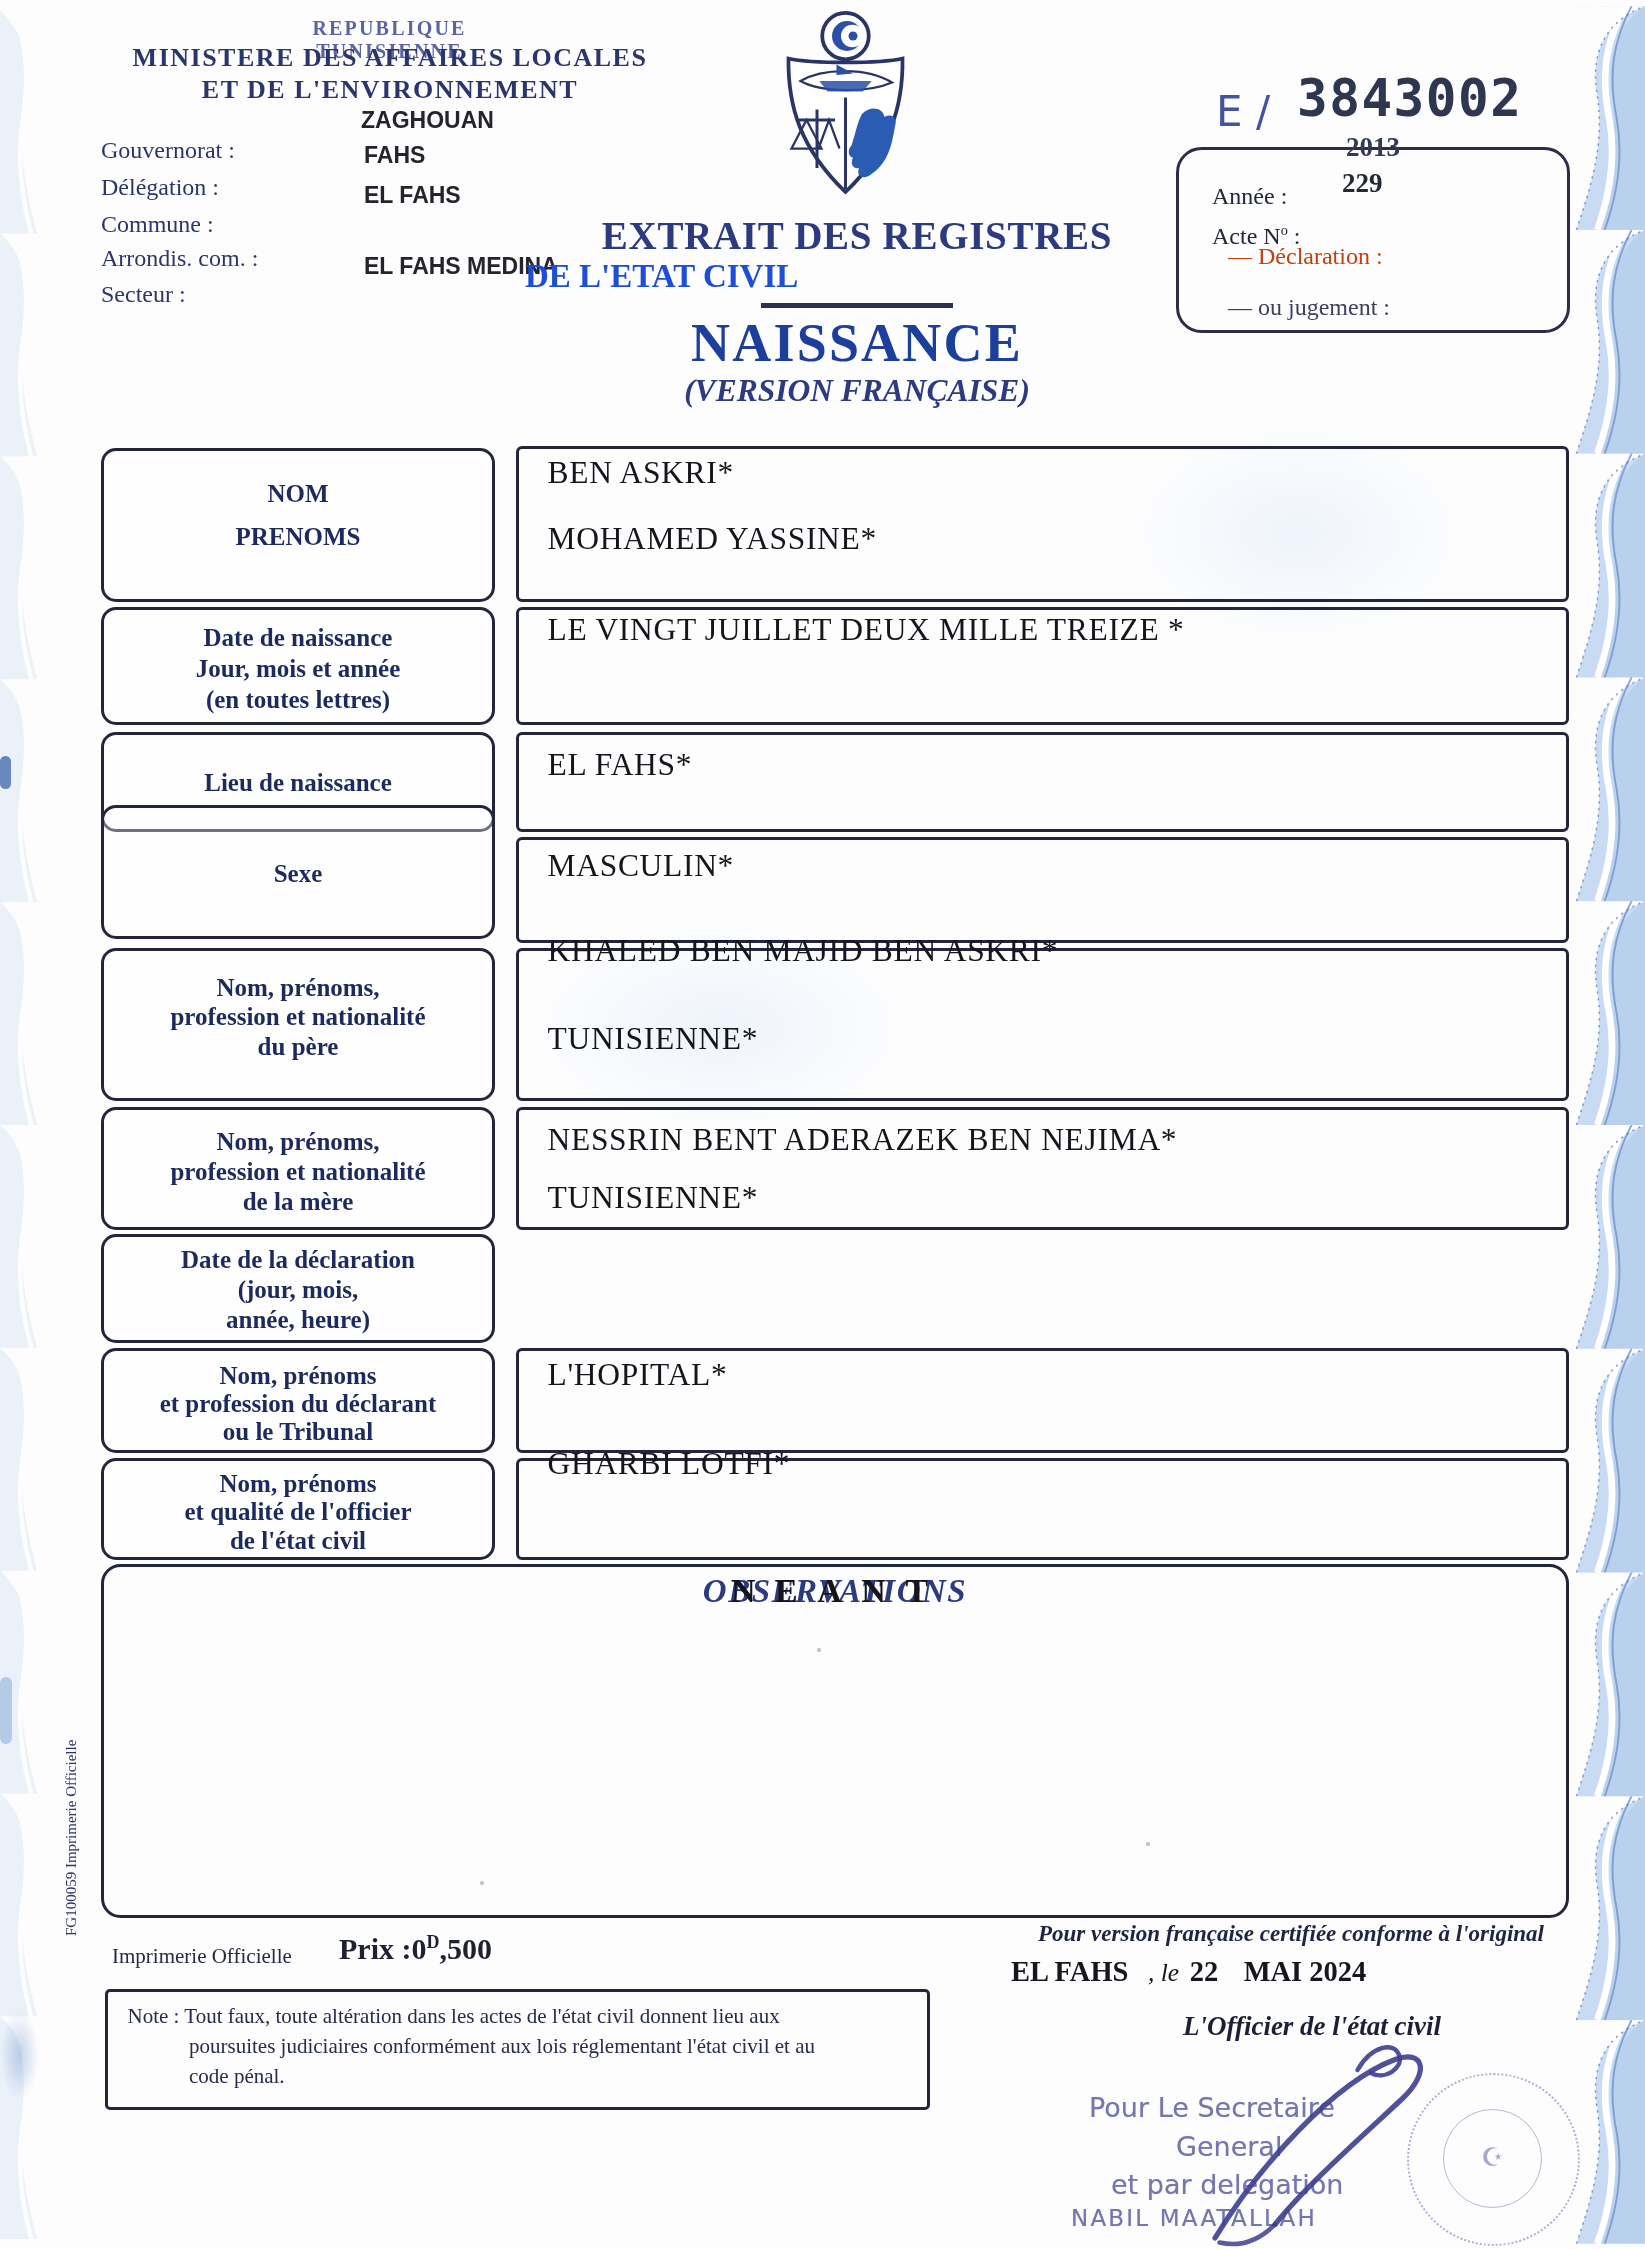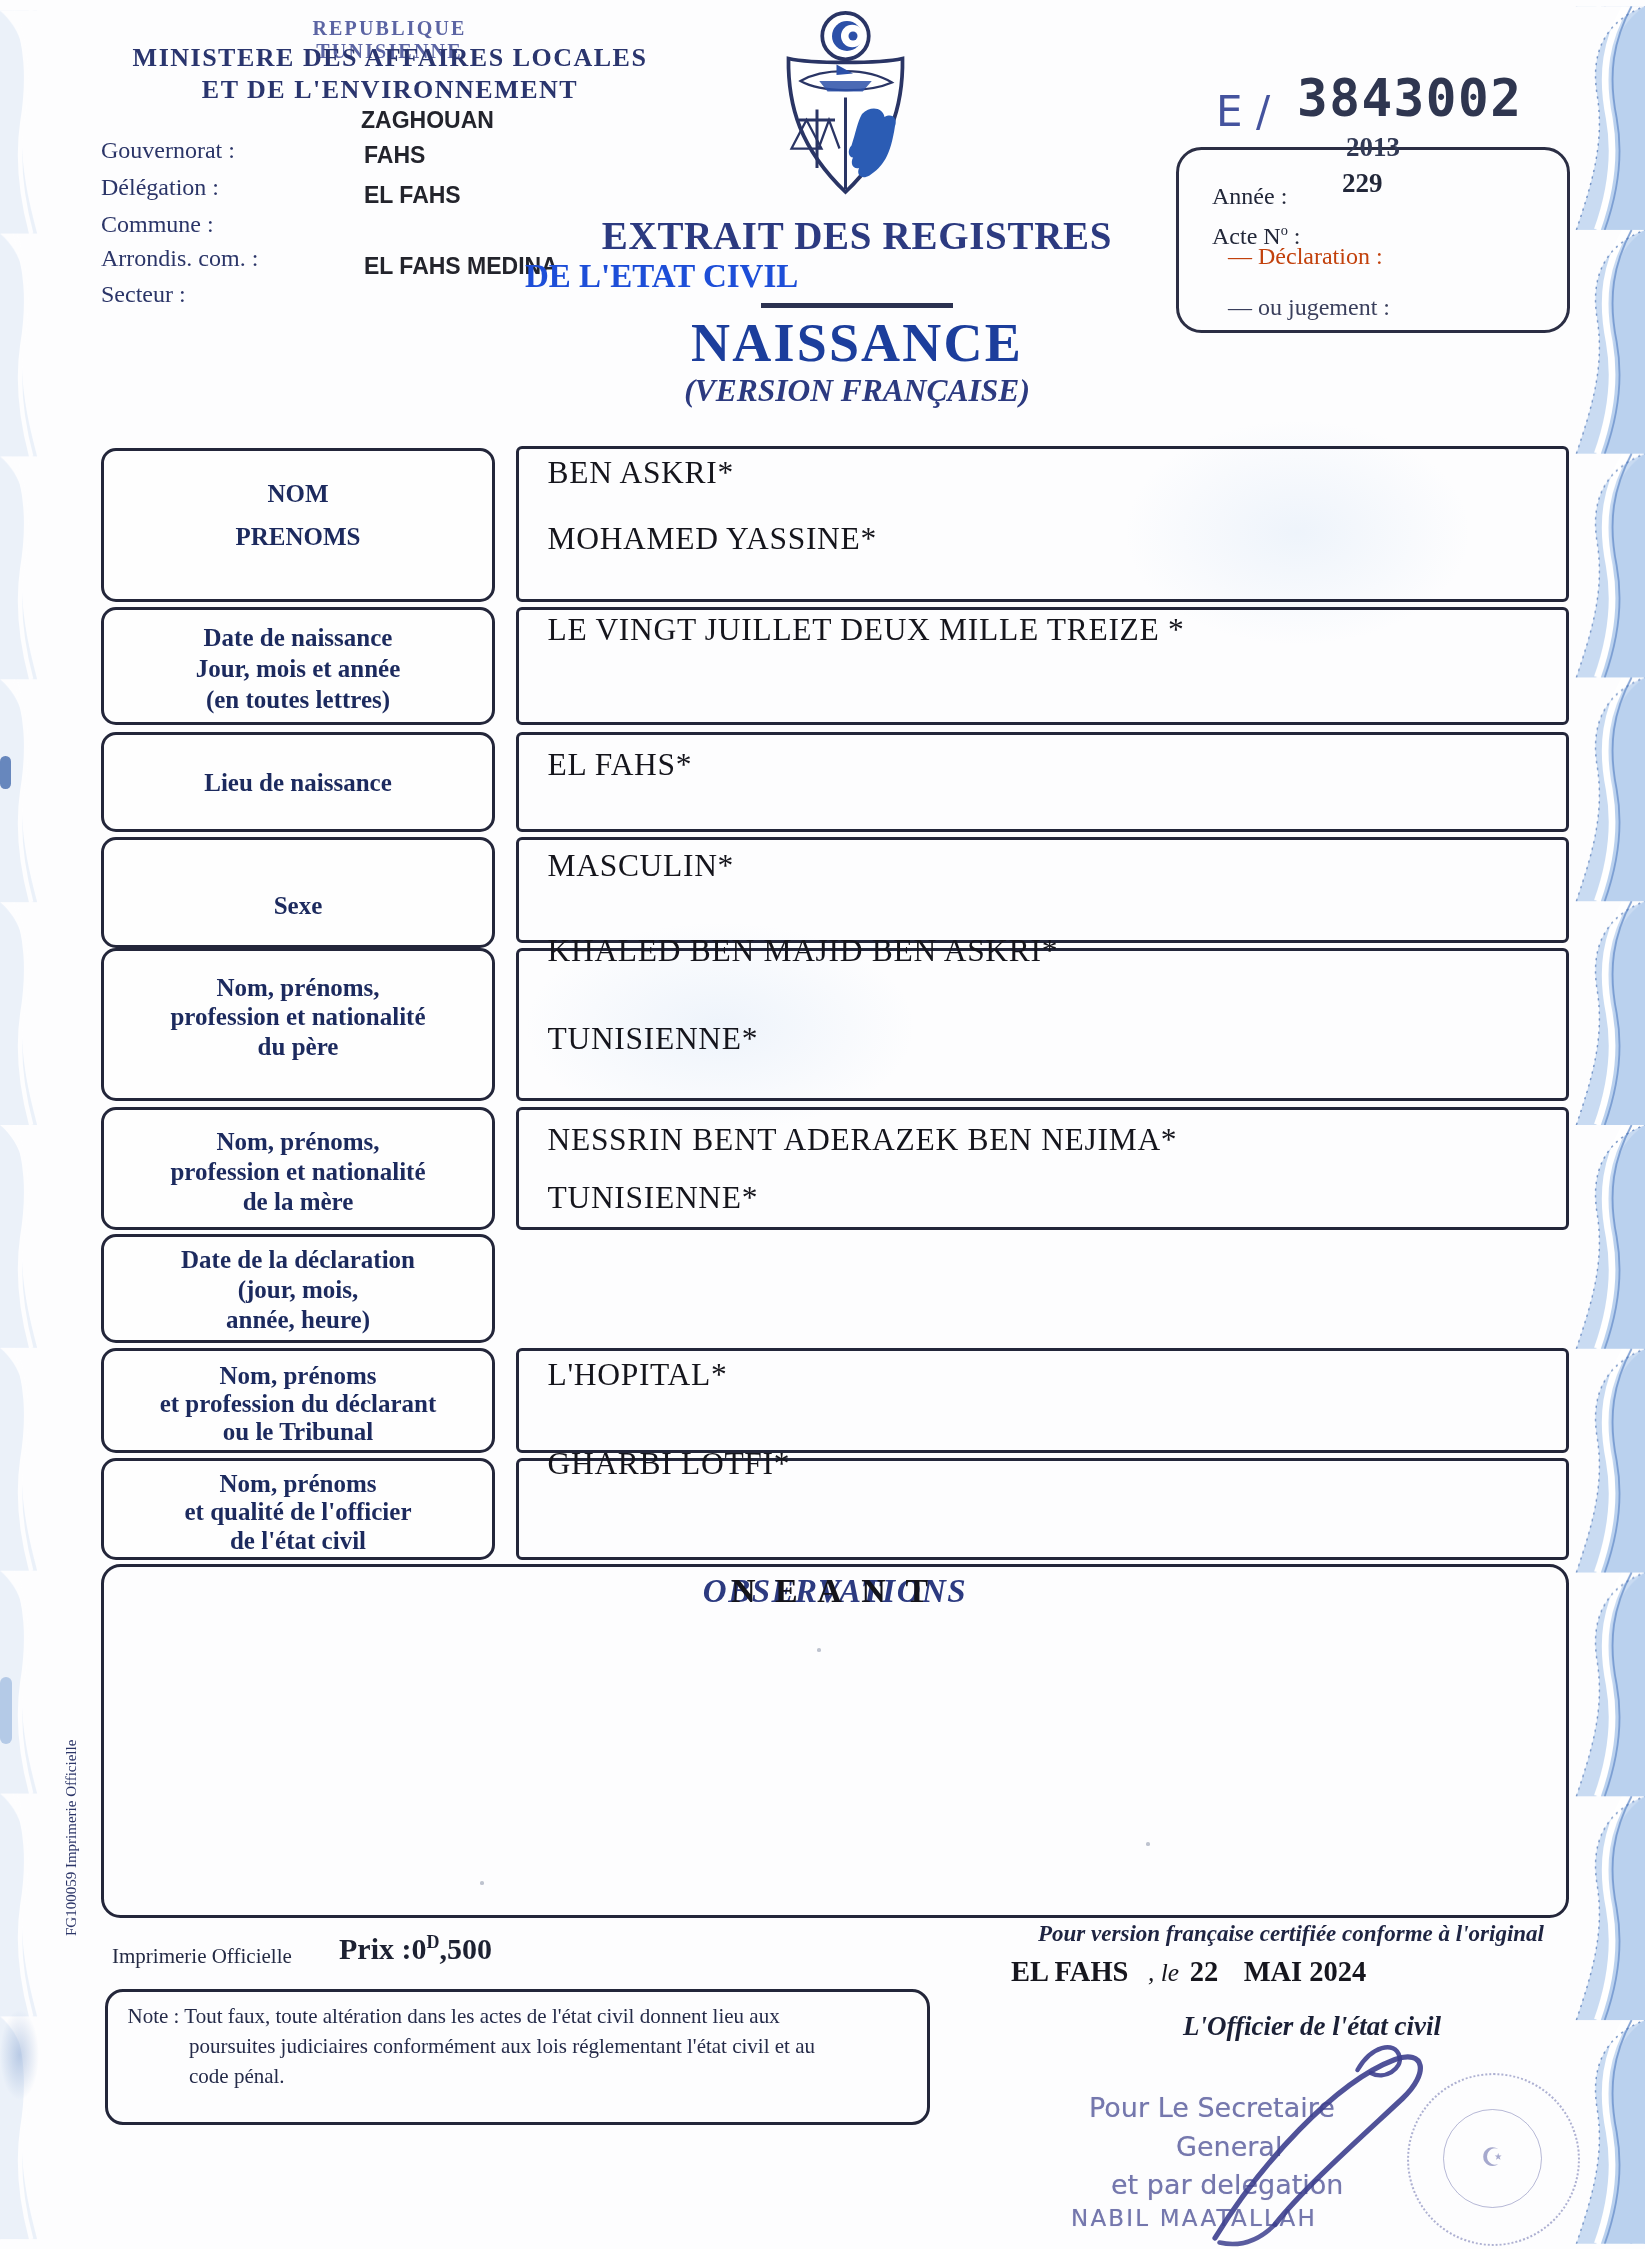--- a/index.html
+++ b/index.html
@@ -43,21 +43,21 @@
   
   .side-vert{left:63px;top:1936px;width:259px;transform:rotate(-90deg);transform-origin:0 0;
     font:400 15px "Liberation Serif",serif;color:#2b3568;white-space:nowrap;}
   .f-imp{left:112px;top:1944px;font:500 21px "Liberation Serif",serif;color:#242a44;}
   .f-prix{left:339px;top:1932px;font:600 30px "Liberation Serif",serif;color:#1d2132;}
   .f-cert{left:1012px;top:1921px;width:558px;text-align:center;font:italic 700 23px "Liberation Serif",serif;color:#1e2442;}
   .f-pd{left:1011px;top:1956px;font:700 28.5px "Liberation Serif",serif;color:#16161e;}
   .f-pd .le{font:italic 500 25.5px "Liberation Serif",serif;margin:0 10.5px 0 19.5px;}
   .f-pd .day{margin-right:25.5px;}
   .f-off{left:1072px;top:2011px;width:480px;text-align:center;font:italic 700 27px "Liberation Serif",serif;color:#1b2036;}
-  .note-box{left:105px;top:1989px;width:825px;height:136px;border:3px solid #23263a;border-radius:18px;box-sizing:border-box;}
+  .note-box{left:105px;top:1989px;width:825px;height:121px;border:3px solid #23263a;border-radius:5px;box-sizing:border-box;}
   .note-l{position:absolute;font:500 21px "Liberation Serif",serif;color:#252b49;white-space:nowrap;}
   .stamp-t{font:400 27px "DejaVu Sans",sans-serif;color:#5d609f;opacity:.85;white-space:nowrap;
     text-shadow:0 0 0.7px rgba(93,96,159,.6);z-index:3;}
   .stamp-ring{border-radius:50%;z-index:2;}
   sup{font-size:.6em;}
   .speck{position:absolute;width:3.7px;height:3.7px;border-radius:50%;background:#8a93a8;opacity:.55;}
   .wash{position:absolute;border-radius:50%;background:radial-gradient(closest-side,rgba(160,195,235,.16),rgba(160,195,235,0));}
   .edge{position:absolute;top:0;height:2250px;z-index:1;}
 </style>
 </head>
@@ -163,21 +163,21 @@
     <div class="val" style="top:1.5px;">LE VINGT JUILLET  DEUX MILLE TREIZE *</div>
   </div>
 
   <div class="lblbox" style="top:732px;height:100px;">
     <div class="lbl" style="top:34px;">Lieu de naissance</div>
   </div>
   <div class="valbox" style="top:732px;height:100px;">
     <div class="val" style="top:12px;">EL FAHS*</div>
   </div>
 
-  <div class="lblbox" style="top:837px;height:111px;">
+  <div class="lblbox" style="top:805px;height:134px;">
     <div class="lbl" style="top:52px;">Sexe</div>
   </div>
   <div class="valbox" style="top:837px;height:106px;">
     <div class="val" style="top:7.5px;">MASCULIN*</div>
   </div>
 
   <div class="lblbox" style="top:948px;height:153px;">
     <div class="lbl" style="top:22.5px;">Nom, prénoms,</div>
     <div class="lbl" style="top:52px;">profession et nationalité</div>
     <div class="lbl" style="top:82px;">du père</div>

